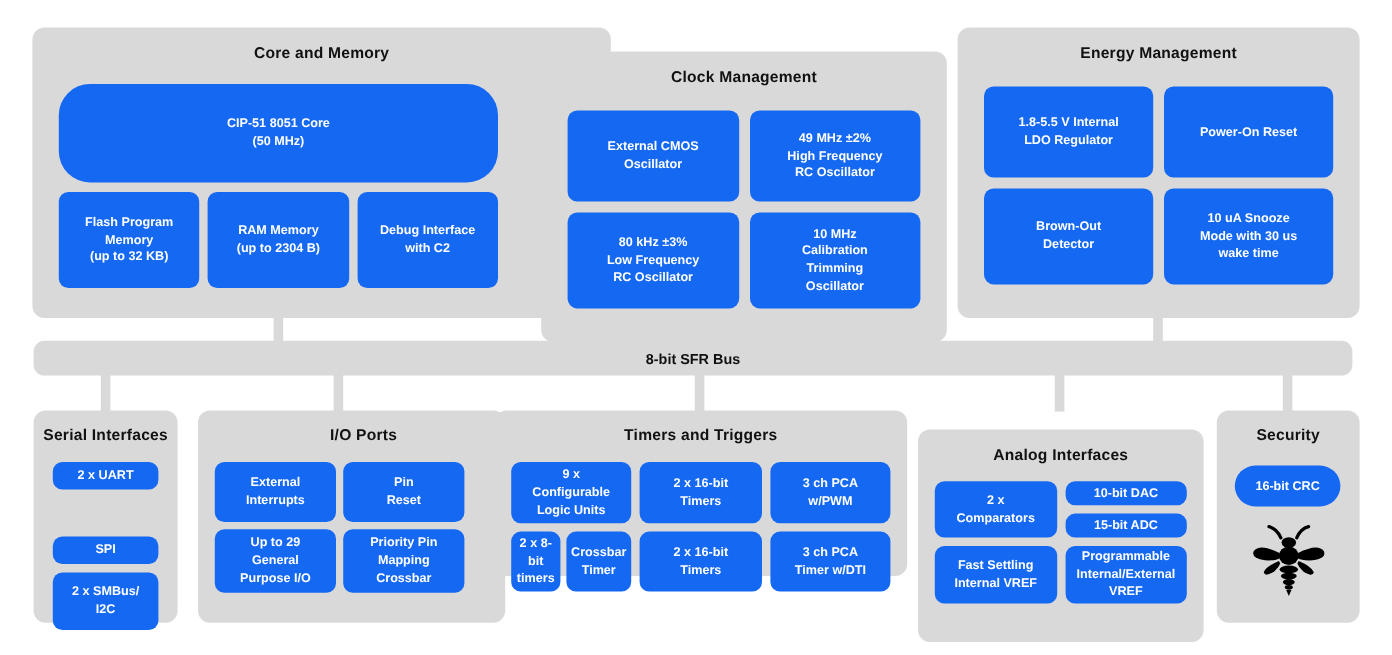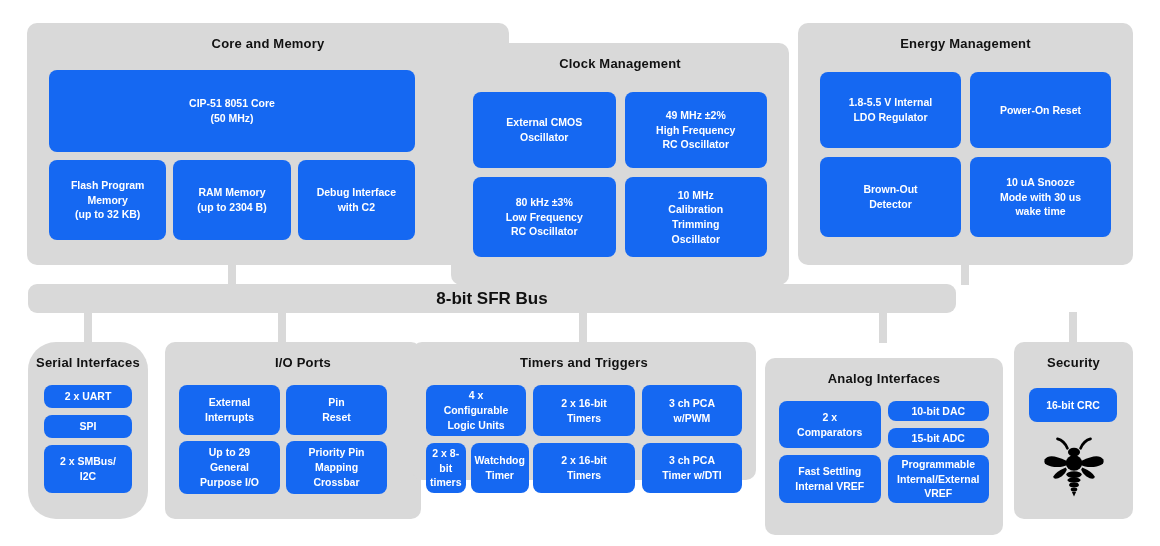--- a/index.html
+++ b/index.html
@@ -20,27 +20,27 @@
   .panel-title{
     text-align:center;padding-top:13px;font-size:13px;font-weight:700;
     color:var(--header-text);letter-spacing:.2px;
   }
   .block{
     background:var(--accent-blue);border-radius:8px;color:var(--box-text);
     font-weight:700;font-size:10.5px;line-height:1.4;
     display:flex;align-items:center;justify-content:center;
     text-align:center;white-space:pre-line;box-sizing:border-box;padding:2px 4px;
   }
-  .abs{position:absolute;}
+  .abs{position:absolute;border-radius:26px;}
   .stub{position:absolute;width:8px;background:var(--panel-gray);}
   .bus{
-    position:absolute;left:28px;top:284px;width:928px;height:29px;
+    position:absolute;left:28px;top:284px;width:1099px;height:29px;
     background:var(--panel-gray);border-radius:9px;
     display:flex;align-items:center;justify-content:center;
-    font-weight:700;font-size:17px;color:var(--header-text);
+    font-weight:700;font-size:12px;color:var(--header-text);
   }
   
   .core-wide{left:22px;top:47px;width:366px;height:82px;}
   .core-row{left:22px;top:137px;width:366px;height:80px;display:flex;gap:7px;}
   .core-row .block{flex:1;}
   .grid2x2{position:absolute;left:22px;top:49px;display:grid;
     grid-template-columns:1fr 1fr;grid-template-rows:76px 80px;gap:9px;}
   
   .serial-stack{position:absolute;left:16px;top:43px;width:88px;display:flex;flex-direction:column;gap:7px;}
   .io-grid{position:absolute;left:14px;top:43px;width:208px;display:grid;
@@ -113,25 +113,25 @@
   <div class="stub" style="left:961px;top:264px;height:21px;"></div>
 
   <div class="bus">8-bit SFR Bus</div>
 
   <div class="stub" style="left:84px;top:312px;height:31px;"></div>
   <div class="stub" style="left:278px;top:312px;height:31px;"></div>
   <div class="stub" style="left:579px;top:312px;height:31px;"></div>
   <div class="stub" style="left:879px;top:312px;height:31px;"></div>
   <div class="stub" style="left:1069px;top:312px;height:31px;"></div>
 
-  <div class="panel" style="left:28px;top:342px;width:120px;height:177px;border-radius:28px;">
+  <div class="panel" style="left:28px;top:342px;width:120px;height:177px;">
     <div class="panel-title">Serial Interfaces</div>
     <div class="serial-stack">
       <div class="block" style="height:23px;">2 x UART</div>
-      <div class="block" style="height:23px;">SPI</div>
+      <div class="block" style="height:23px;margin-top:32px;">SPI</div>
       <div class="block" style="height:48px;">2 x SMBus/
 I2C</div>
     </div>
   </div>
 
   <div class="panel" style="left:165px;top:342px;width:236px;height:177px;padding-left:20px;">
     <div class="panel-title">I/O Ports</div>
     <div class="io-grid">
       <div class="block">External
 Interrupts</div>
@@ -142,30 +142,30 @@
 Purpose I/O</div>
       <div class="block">Priority Pin
 Mapping
 Crossbar</div>
     </div>
   </div>
 
   <div class="panel" style="left:412px;top:342px;width:344px;height:138px;">
     <div class="panel-title">Timers and Triggers</div>
     <div class="timers-grid">
-      <div class="block">4 x
+      <div class="block">9 x
 Configurable
 Logic Units</div>
       <div class="block">2 x 16-bit
 Timers</div>
       <div class="block">3 ch PCA
 w/PWM</div>
       <div class="timer-split">
         <div class="block">2 x 8-bit timers</div>
-        <div class="block">Watchdog Timer</div>
+        <div class="block">Crossbar Timer</div>
       </div>
       <div class="block">2 x 16-bit
 Timers</div>
       <div class="block">3 ch PCA
 Timer w/DTI</div>
     </div>
   </div>
 
   <div class="panel" style="left:765px;top:342px;width:238px;height:177px;margin-top:16px;">
     <div class="panel-title">Analog Interfaces</div>

